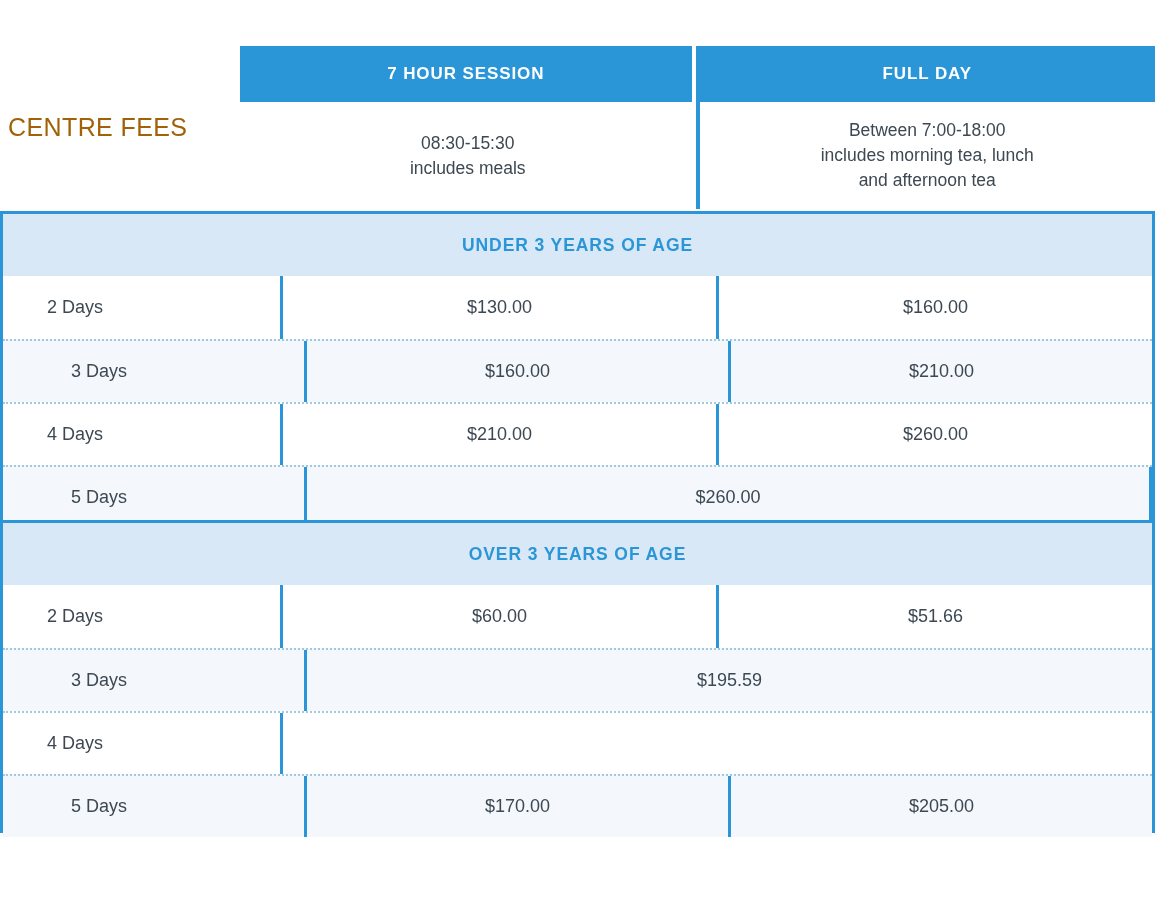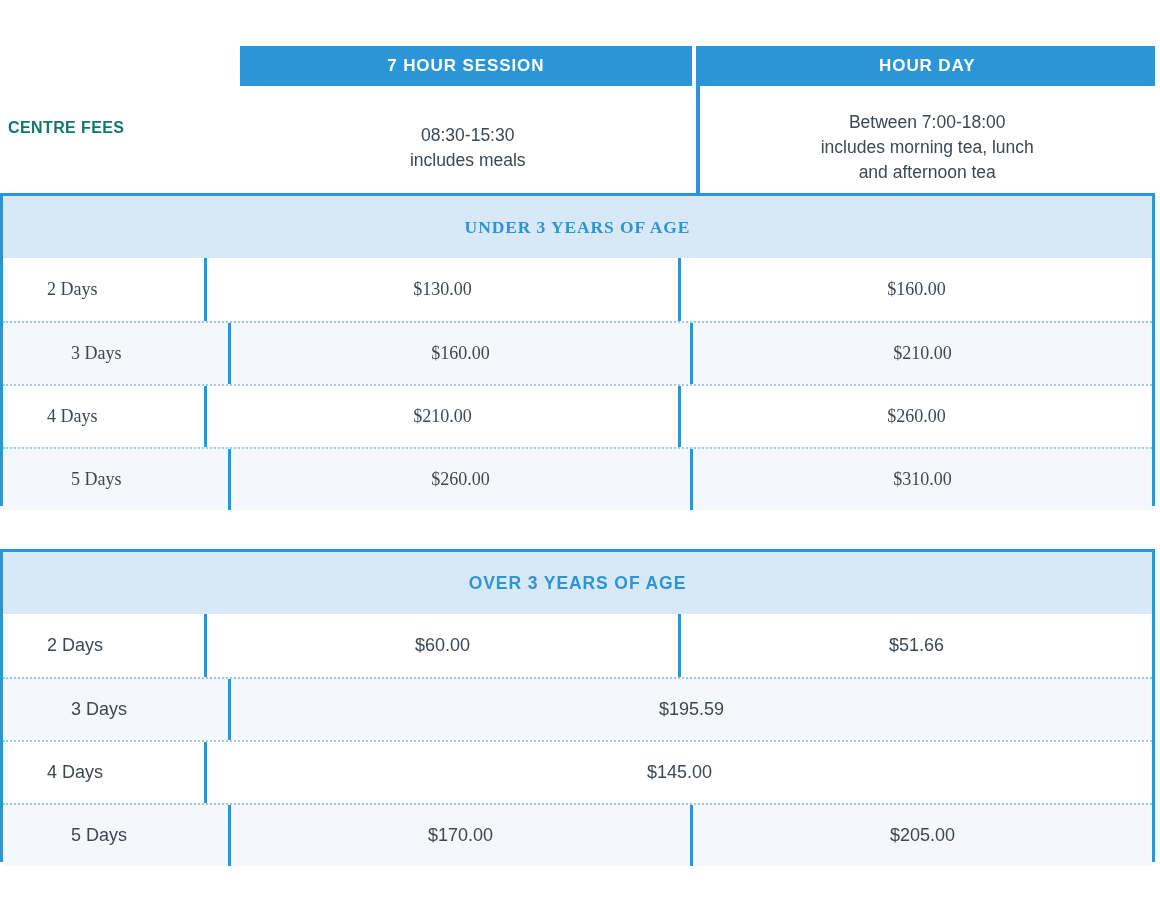--- a/index.html
+++ b/index.html
@@ -33,36 +33,36 @@
   }
   .title-cell {
     width: 240px;
     display: flex;
     align-items: center;
     justify-content: flex-start;
     padding-left: 8px;
     box-sizing: border-box;
   }
   .title-cell .title {
-    color: #0f766e;
-    font-size: 16px;
-    font-weight: bold;
+    color: #a16207;
+    font-size: 25px;
+    font-weight: normal;
     letter-spacing: 0.4px;
   }
   .head-col {
     flex: 1 1 0;
     display: flex;
     flex-direction: column;
     box-sizing: border-box;
   }
   .head-col.first {
     border-right: 4px solid #2a96d8;
   }
   .head-top {
-    height: 40px;
+    height: 56px;
     background: #2a96d8;
     color: #ffffff;
     font-size: 17px;
     font-weight: bold;
     letter-spacing: 0.9px;
     display: flex;
     align-items: center;
     justify-content: center;
     box-sizing: border-box;
   }
@@ -84,22 +84,22 @@
 
   
   .block {
     position: absolute;
     left: 0;
     width: 1155px;
     border: 3px solid #2a96d8;
     box-sizing: border-box;
     background: #ffffff;
   }
-  .block.under { top: 193px; height: 313px; font-family: Liberation Serif, serif; }
-  .block.over  { top: 549px; height: 313px; }
+  .block.under { top: 211px; height: 313px; }
+  .block.over  { top: 520px; height: 313px; }
 
   .band {
     height: 62px;
     background: #d9e8f7;
     color: #2a96d8;
     font-size: 17.5px;
     font-weight: bold;
     letter-spacing: 0.9px;
     display: flex;
     align-items: center;
@@ -113,21 +113,21 @@
     display: flex;
     height: 63px;
     box-sizing: border-box;
   }
   .row.shaded { background: #f4f8fc; padding-left: 24px; }
   .row.dotted-top {
     border-top: 2px dotted #9fc9de;
   }
 
   .cell-label {
-    width: 204px;
+    width: 280px;
     display: flex;
     align-items: center;
     padding-left: 44px;
     font-size: 18px;
     color: #3d4852;
     box-sizing: border-box;
     border-right: 3px solid #2a96d8;
   }
   .cell-val {
     flex: 1 1 0;
@@ -152,21 +152,21 @@
       <span class="title">CENTRE FEES</span>
     </div>
 
     <div class="head-col first">
       <div class="head-top first">7 HOUR SESSION</div>
       <div class="head-sub" style="white-space: pre-line;">08:30-15:30
 includes meals</div>
     </div>
 
     <div class="head-col">
-      <div class="head-top">HOUR DAY</div>
+      <div class="head-top">FULL DAY</div>
       <div class="head-sub" style="white-space: pre-line;">Between 7:00-18:00
 includes morning tea, lunch
 and afternoon tea</div>
     </div>
   </div>
 
   <div class="block under">
     <div class="band">UNDER 3 YEARS OF AGE</div>
     <div class="rows">
       <div class="row">
@@ -180,40 +180,38 @@
         <div class="cell-val">$210.00</div>
       </div>
       <div class="row dotted-top">
         <div class="cell-label">4 Days</div>
         <div class="cell-val first">$210.00</div>
         <div class="cell-val">$260.00</div>
       </div>
       <div class="row shaded dotted-top">
         <div class="cell-label">5 Days</div>
         <div class="cell-val first">$260.00</div>
-        <div class="cell-val">$310.00</div>
       </div>
     </div>
   </div>
 
   <div class="block over">
     <div class="band">OVER 3 YEARS OF AGE</div>
     <div class="rows">
       <div class="row">
         <div class="cell-label">2 Days</div>
         <div class="cell-val first">$60.00</div>
         <div class="cell-val">$51.66</div>
       </div>
       <div class="row shaded dotted-top">
         <div class="cell-label">3 Days</div>
         <div class="cell-val">$195.59</div>
       </div>
       <div class="row dotted-top">
         <div class="cell-label">4 Days</div>
-        <div class="cell-val">$145.00</div>
       </div>
       <div class="row shaded dotted-top">
         <div class="cell-label">5 Days</div>
         <div class="cell-val first">$170.00</div>
         <div class="cell-val">$205.00</div>
       </div>
     </div>
   </div>
 
 </div>

